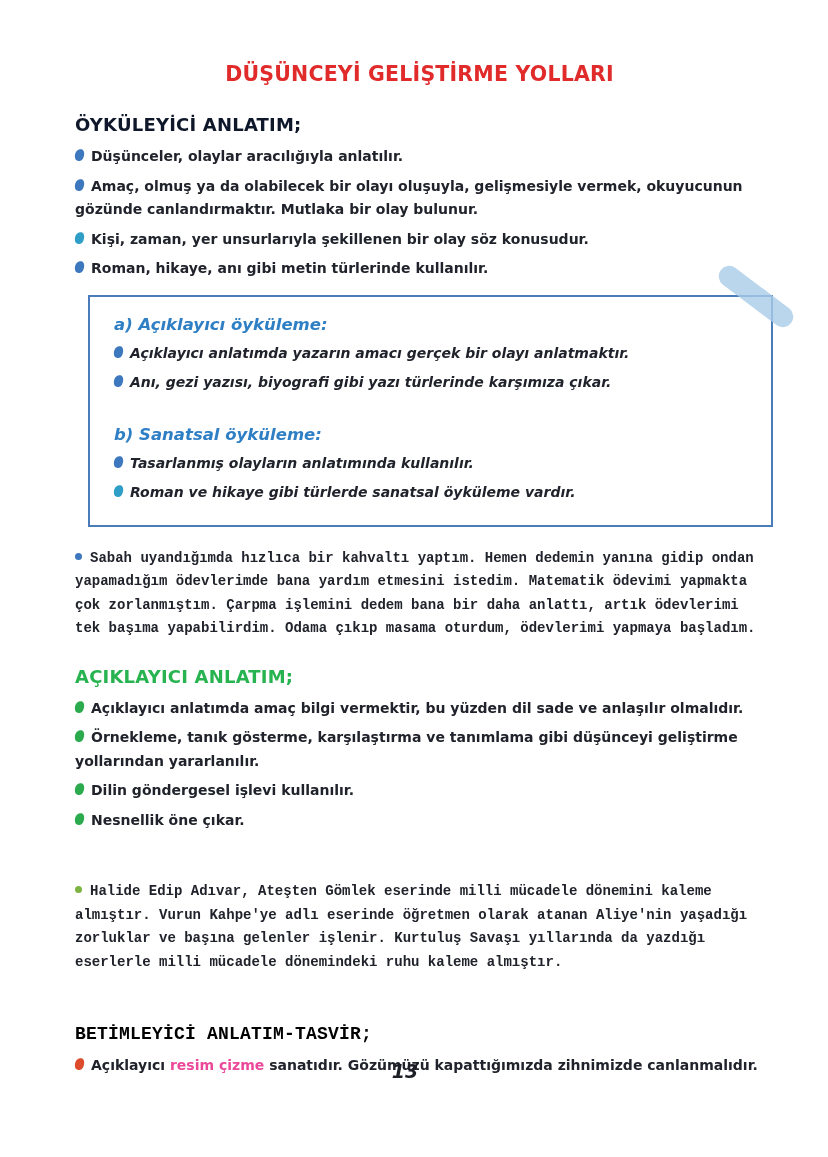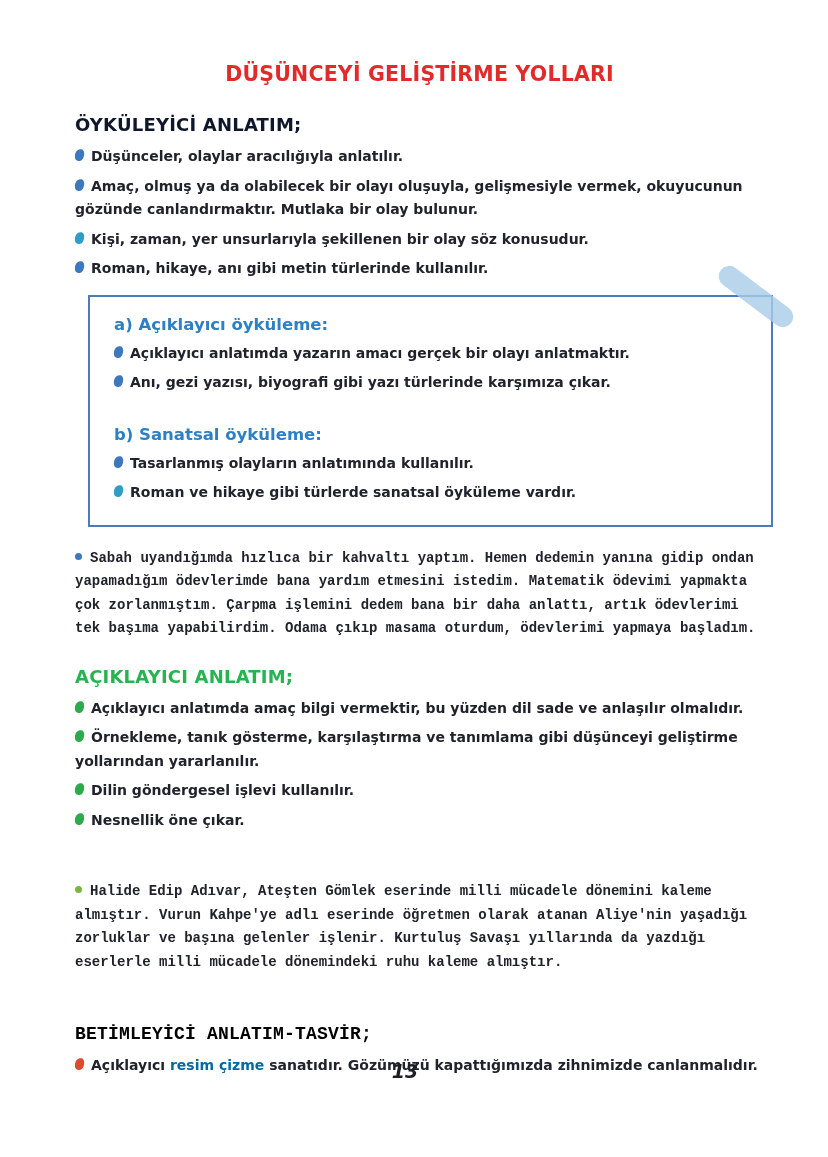--- a/index.html
+++ b/index.html
@@ -44,33 +44,34 @@
   .dot { display:inline-block; width:7px; height:7px; border-radius:50%; margin-right:8px; vertical-align:2px; }
   .dot.blue  { background:#3d77bd; }
   .dot.green { background:#7cb342; }
 
   .box {
     position:relative;
     border:2.5px solid #4a7cba;
     width:685px;
     margin:14px 0 20px 13px;
     padding:14px 20px 14px 24px;
+    font-style:italic;
   }
   .box .hl-stroke {
     position:absolute; top:-11px; right:-29px;
     width:88px; height:21px;
     background:#a9cce9; opacity:.8;
     border-radius:11px;
     transform:rotate(37deg);
   }
   .box-head { font-size:16.5px; color:#2f7fc5; margin:4px 0 8px 0; }
   .box-gap { height:20px; }
 
   .example { margin:18px 0 24px 0;font-family:Liberation Mono, monospace; }
-  .hl-word { color:#0369a1; }
+  .hl-word { color:#ec4899; }
 
   .spacer-lg { height:24px; }
 
   .page-num {
     position:absolute; left:0; top:1060px; width:810px;
     text-align:center; font-size:19px; color:#1c1f26;font-style:italic;
   }
 </style>
 </head>
 <body>

